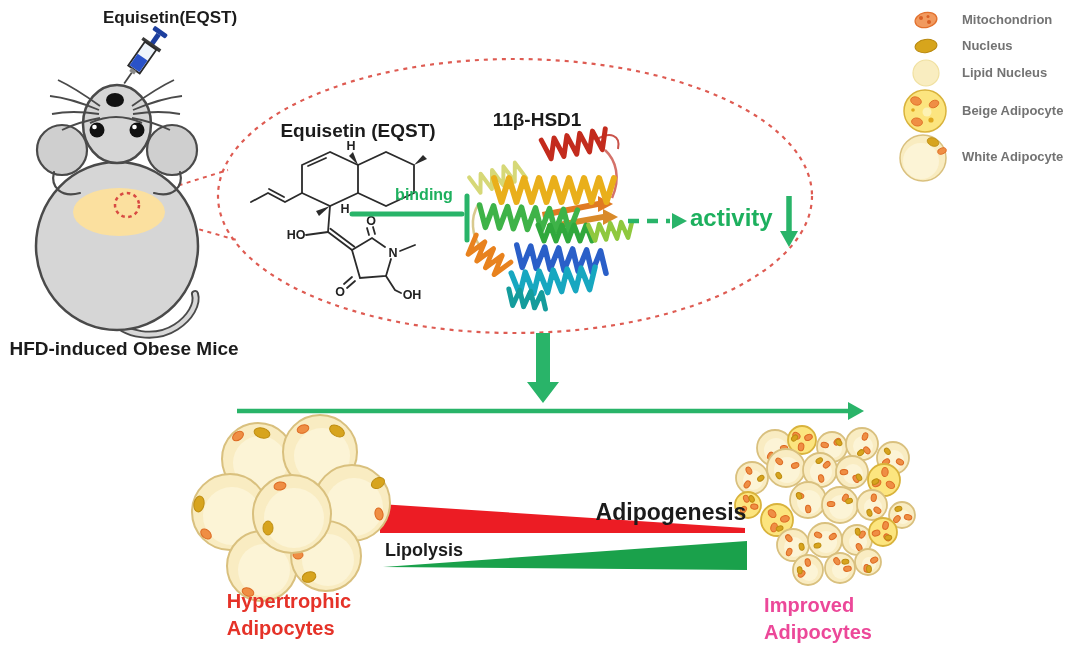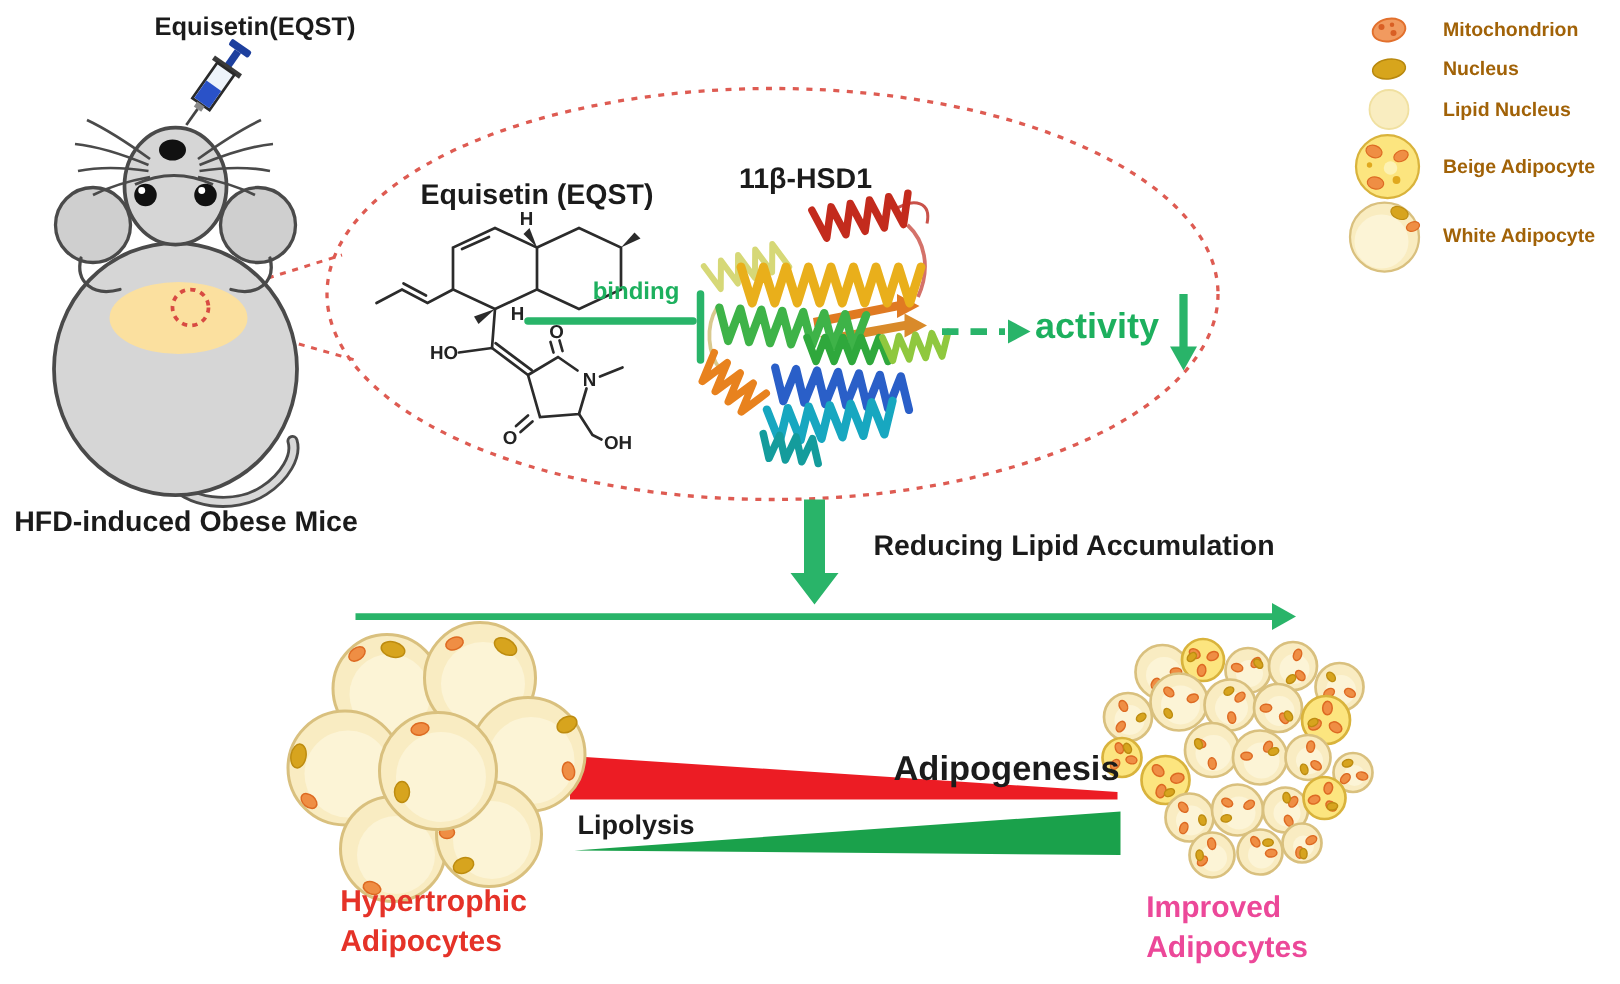--- a/index.html
+++ b/index.html
@@ -5,21 +5,21 @@
   html,body{margin:0;padding:0;background:#ffffff;}
   #stage{position:relative;width:1080px;height:656px;background:#ffffff;overflow:hidden;
          font-family:"Liberation Sans", sans-serif;}
   #stage svg{position:absolute;left:0;top:0;}
   .lbl{position:absolute;font-weight:bold;color:#1b1b1b;white-space:nowrap;}
   .ctr{transform:translateX(-50%);}
   .green{color:#1db05e;}
   .redtxt{color:#e53228;}
   .greentxt{color:#ec4899;}
   .caption{font-size:20px;line-height:27px;}
-  .legend-label{font-size:13px;color:#a16207;}
+  .legend-label{font-size:13px;color:#737373;}
 </style>
 </head>
 <body>
 
 <div id="stage">
 
 <svg width="1080" height="656" viewBox="0 0 1080 656">
 
   <g stroke="#de5b52" stroke-width="2" stroke-dasharray="4 4.5" fill="none">
     <line x1="138" y1="198" x2="228" y2="170"></line>
@@ -370,21 +370,20 @@
     </g>
   </g>
 </svg>
 
 <div class="lbl ctr" style="left:170px;top:8px;font-size:17px;">Equisetin(EQST)</div>
 <div class="lbl ctr" style="left:124px;top:338px;font-size:19px;">HFD-induced Obese Mice</div>
 <div class="lbl ctr" style="left:358px;top:120px;font-size:19px;">Equisetin (EQST)</div>
 <div class="lbl ctr" style="left:537px;top:109px;font-size:19px;">11β-HSD1</div>
 <div class="lbl ctr green" style="left:424px;top:186px;font-size:16px;">binding</div>
 <div class="lbl green" style="left:690px;top:204px;font-size:24px;">activity</div>
-<div class="lbl ctr" style="left:716px;top:354px;font-size:19px;">Reducing Lipid Accumulation</div>
 <div class="lbl ctr" style="left:671px;top:499px;font-size:23px;">Adipogenesis</div>
 <div class="lbl ctr" style="left:424px;top:540px;font-size:18px;">Lipolysis</div>
 
 <div class="lbl ctr caption redtxt" style="left:289px;top:588px;">
   <div>Hypertrophic</div>
   <div>Adipocytes</div>
 </div>
 <div class="lbl ctr caption greentxt" style="left:818px;top:592px;">
   <div>Improved</div>
   <div>Adipocytes</div>

